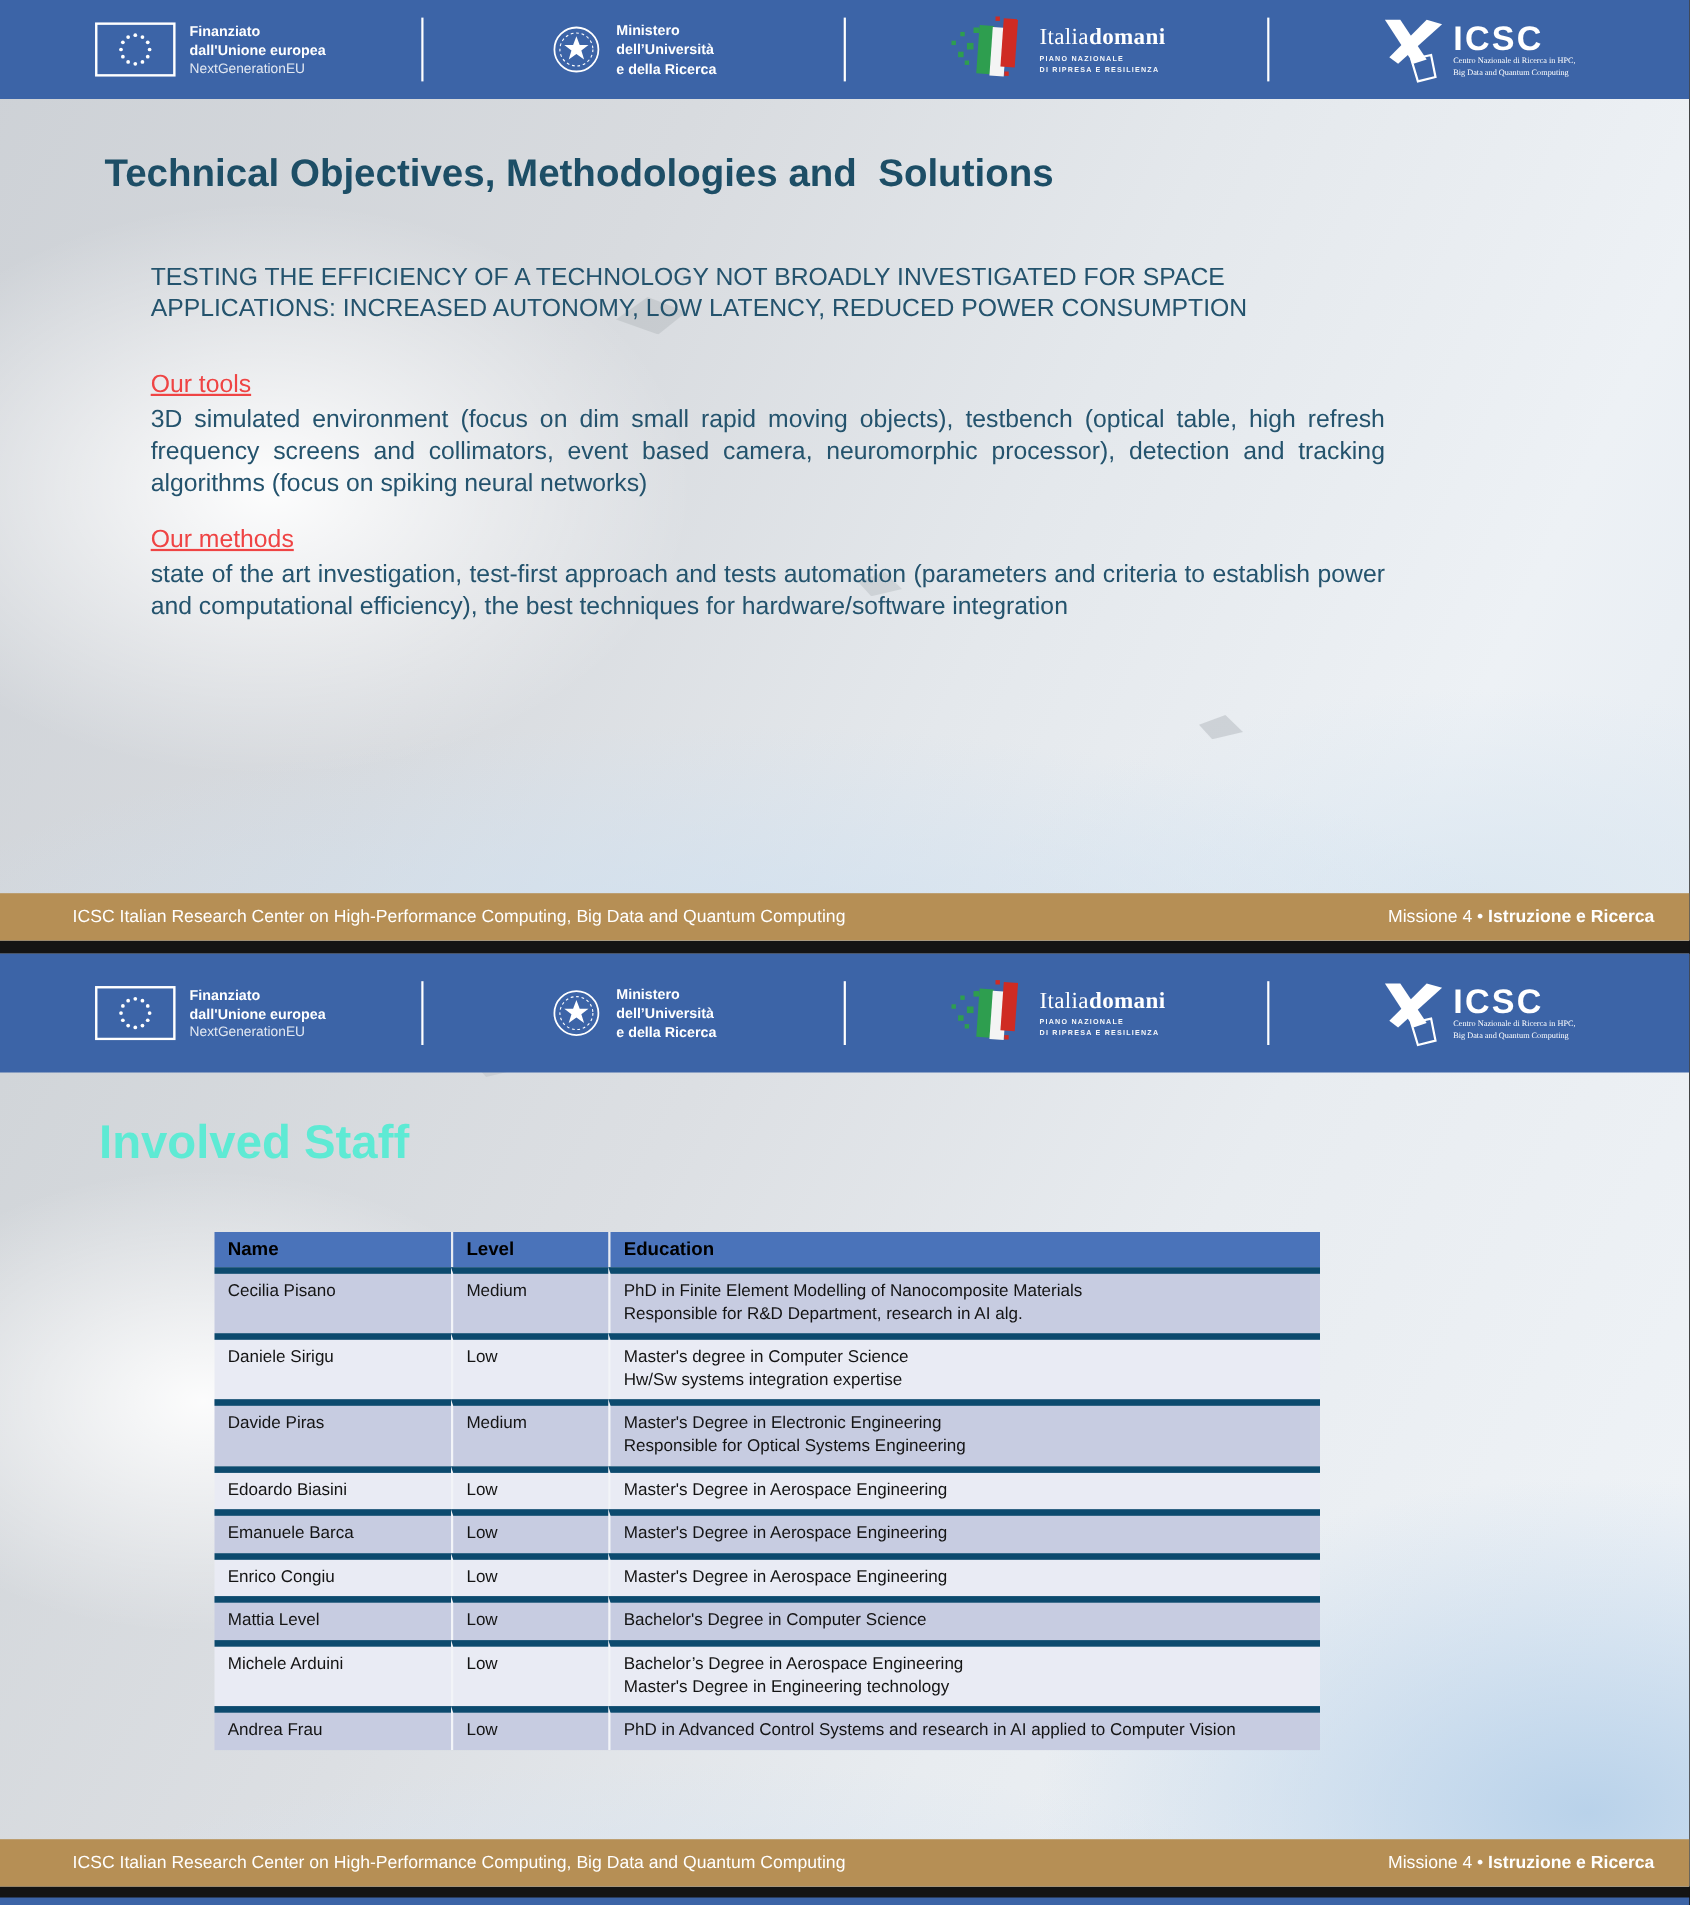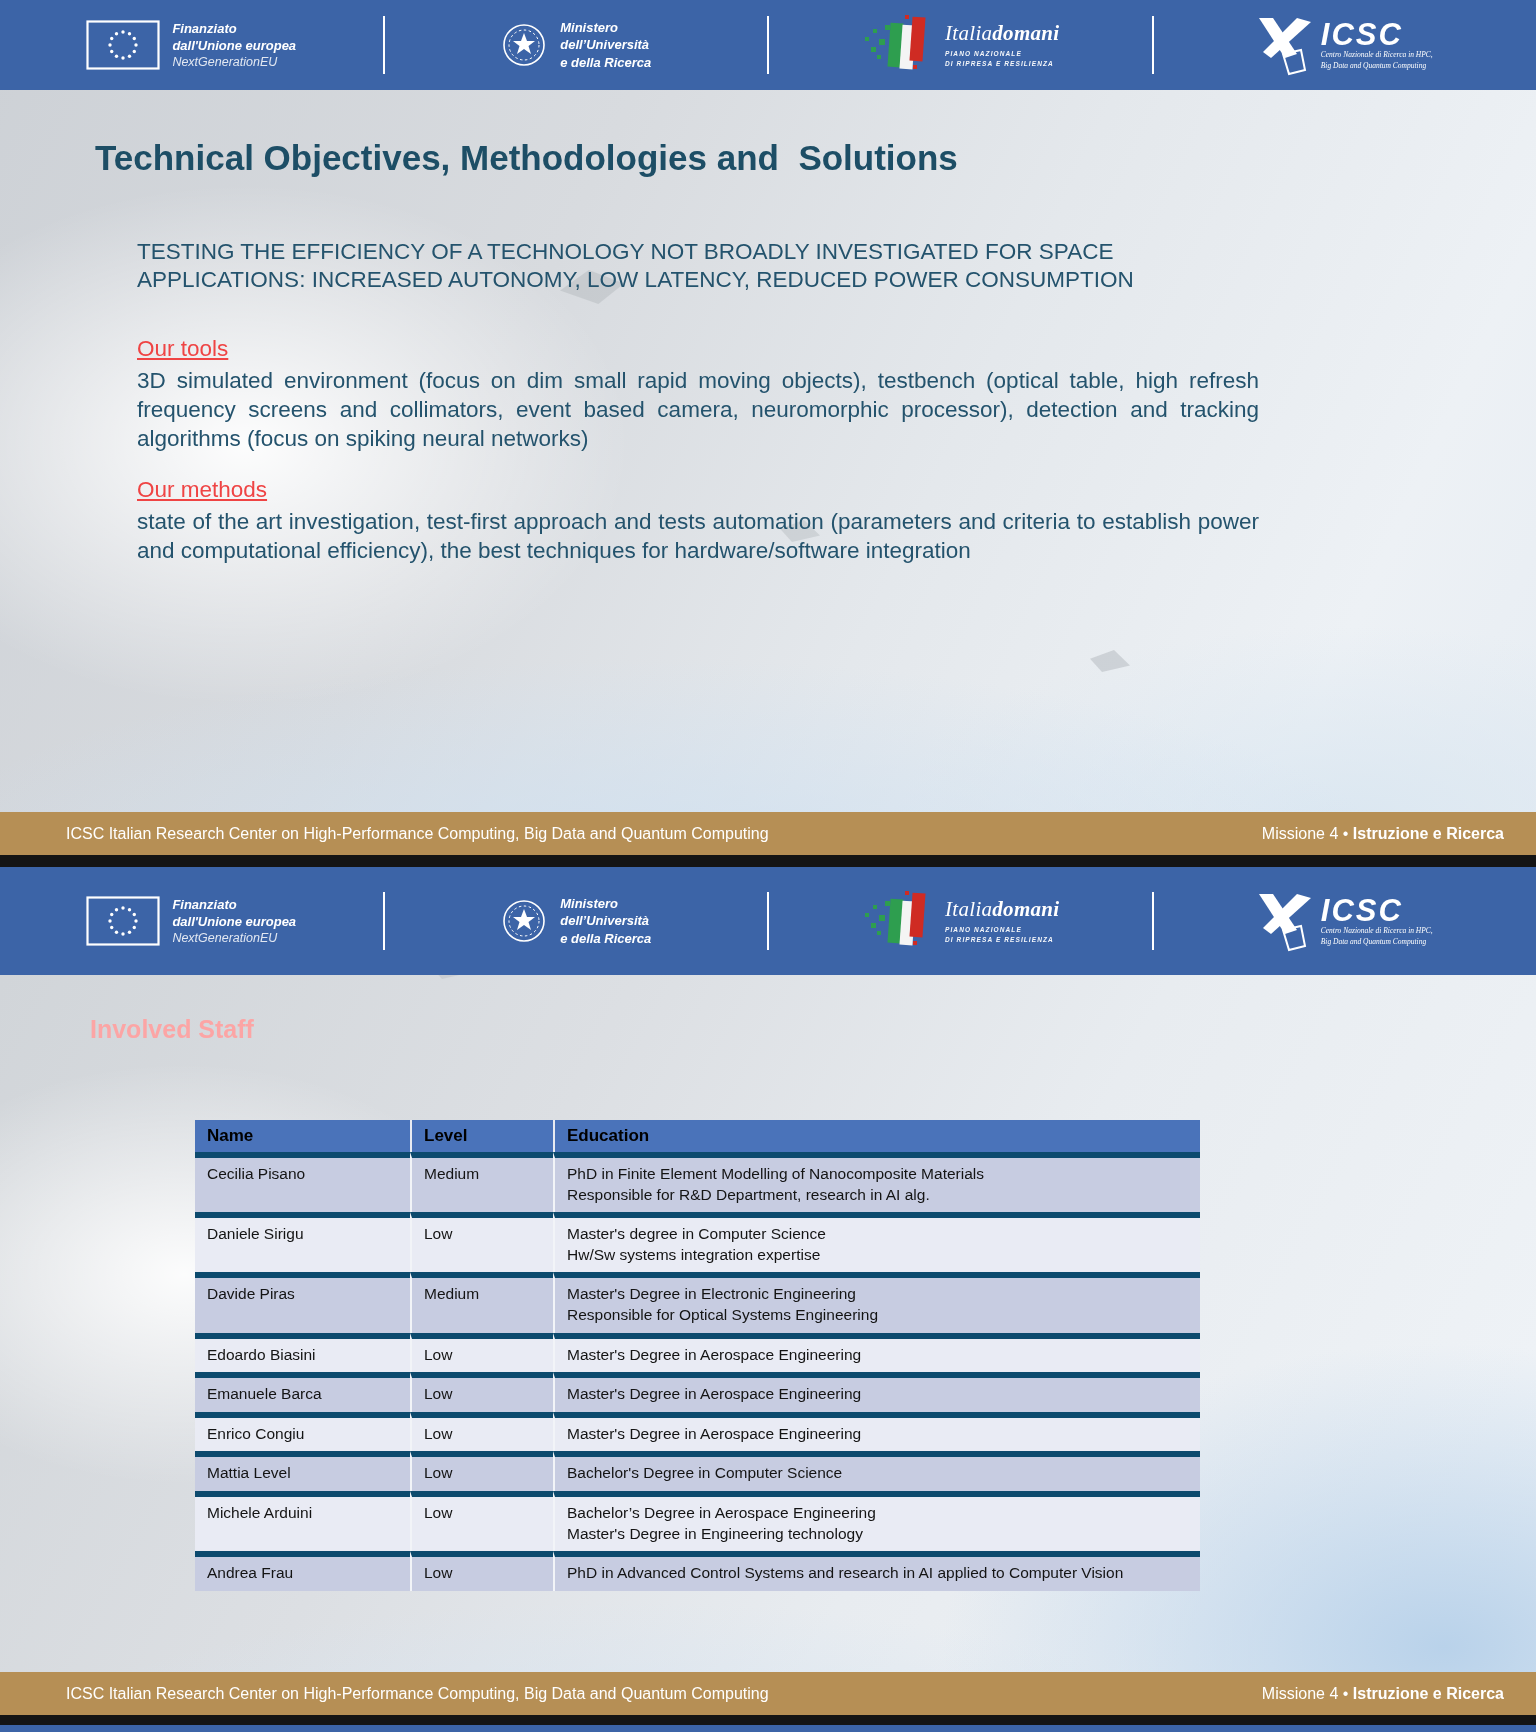--- a/index.html
+++ b/index.html
@@ -26,21 +26,21 @@
       radial-gradient(ellipse 760px 460px at 94% 92%, #b9d2ea 0%, rgba(185,210,234,0) 66%),
       radial-gradient(ellipse 900px 260px at 40% 108%, #d7e4f1 0%, rgba(215,228,241,0) 70%),
       linear-gradient(118deg, #d0d4d8 0%, #dcdfe3 35%, #e8ecf0 62%, #f0f4f8 100%);
   }
   .debris { position:absolute; background:#9aa0a6; opacity:.28; }
   .d1 { width:64px; height:34px; clip-path:polygon(0 60%, 45% 0, 100% 40%, 60% 100%); }
   .d2 { width:40px; height:22px; clip-path:polygon(0 40%, 60% 0, 100% 70%, 30% 100%); }
 
   
   .band { position:relative; height:90px; background:#3c64a7; display:flex; align-items:center; z-index:3; }
-  .band-cell { flex:1; display:flex; align-items:center; justify-content:center; gap:12px;font-style:italic; }
+  .band-cell { flex:1; display:flex; align-items:center; justify-content:center; gap:12px; }
   .vsep { width:2px; height:58px; background:#ffffff; }
   .logo-text { color:#fff; font-size:13px; font-weight:bold; line-height:1.32; }
   .logo-text .thin { font-weight:normal; opacity:.85; font-size:12.5px; }
   .serif { font-family:"Liberation Serif", serif; }
   .ital-text { color:#fff; }
   .ital-title { font-size:21px; letter-spacing:.3px; }
   .ital-sub { font-size:6.5px; letter-spacing:1.1px; font-weight:bold; margin-top:3px; line-height:1.5; opacity:.95; }
   .icsc-wrap { display:flex; align-items:center; gap:8px; color:#fff; }
   .icsc-txt .big { font-size:31px; font-weight:bold; letter-spacing:2px; line-height:1; }
   .icsc-txt .small { font-size:7.5px; line-height:1.45; margin-top:0; font-family:"Liberation Serif", serif; }
@@ -59,22 +59,22 @@
   .s1-title { position:absolute; left:95px; top:138px; font-size:35px; font-weight:bold;
               color:#1d4e66; white-space:pre-wrap; z-index:2; }
   .s1-sub { position:absolute; left:137px; top:238px; width:1122px; text-align:left;
             font-size:22.5px; color:#24536d; line-height:1.25; white-space:pre-line; z-index:2; }
   .hdr-underline { position:absolute; left:137px; font-size:22.5px; color:#ef4444;
                    text-decoration:underline; z-index:2; }
   .para { position:absolute; left:137px; width:1122px; text-align:justify; font-size:22.5px;
           color:#24536d; line-height:29px; z-index:2; }
 
   
-  .s2-title { position:absolute; left:90px; top:148px; font-size:25px; font-weight:bold;
-              color:#fca5a5; z-index:2; }
+  .s2-title { position:absolute; left:90px; top:148px; font-size:43px; font-weight:bold;
+              color:#5eead4; z-index:2; }
   .staff-table { position:absolute; left:195px; top:253px; width:1005px; border-collapse:separate;
                  border-spacing:0; z-index:2; font-size:15.5px; color:#141414; }
   .staff-table th { background:#4a73ba; color:#000000; text-align:left; font-size:17px;
                     padding:6px 12px; border-left:2px solid #e8ebf2; }
   .staff-table th:first-child { border-left:none; }
   .staff-table td { padding:6px 12px 7px 12px; vertical-align:top; white-space:pre-line;
                     line-height:1.33; border-left:2px solid #f2f4f8; border-top:6px solid #0c4a6e; }
   .staff-table td:first-child { border-left:none; }
   .staff-table tbody tr:nth-child(odd) td { background:#c7cce1; }
   .staff-table tbody tr:nth-child(even) td { background:#e9ebf4; }

